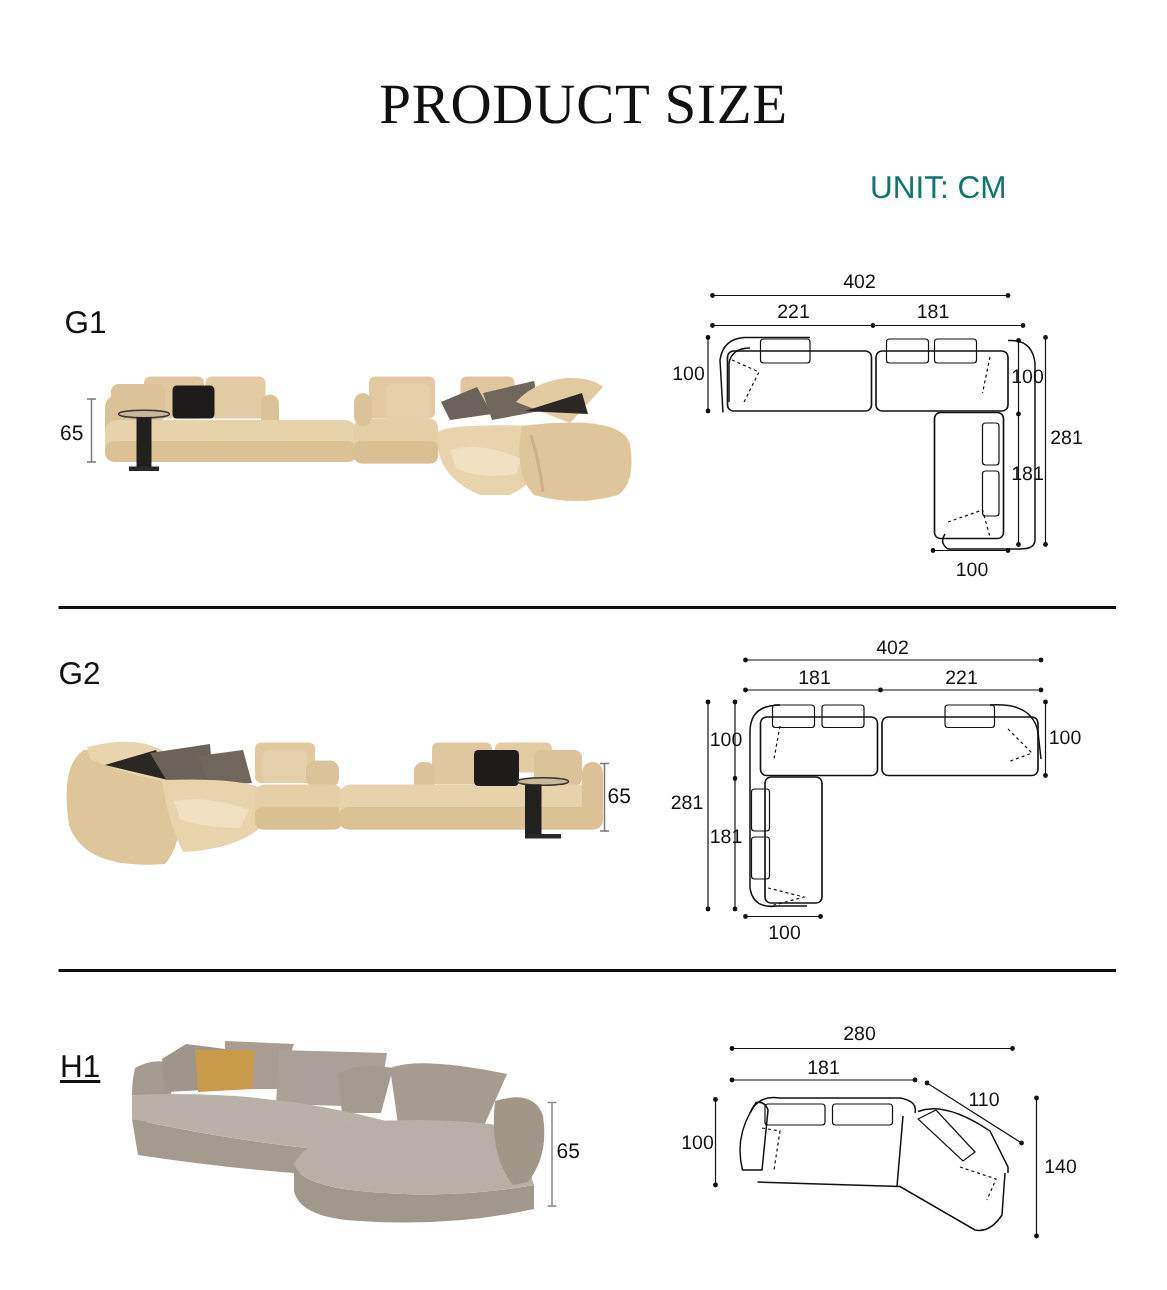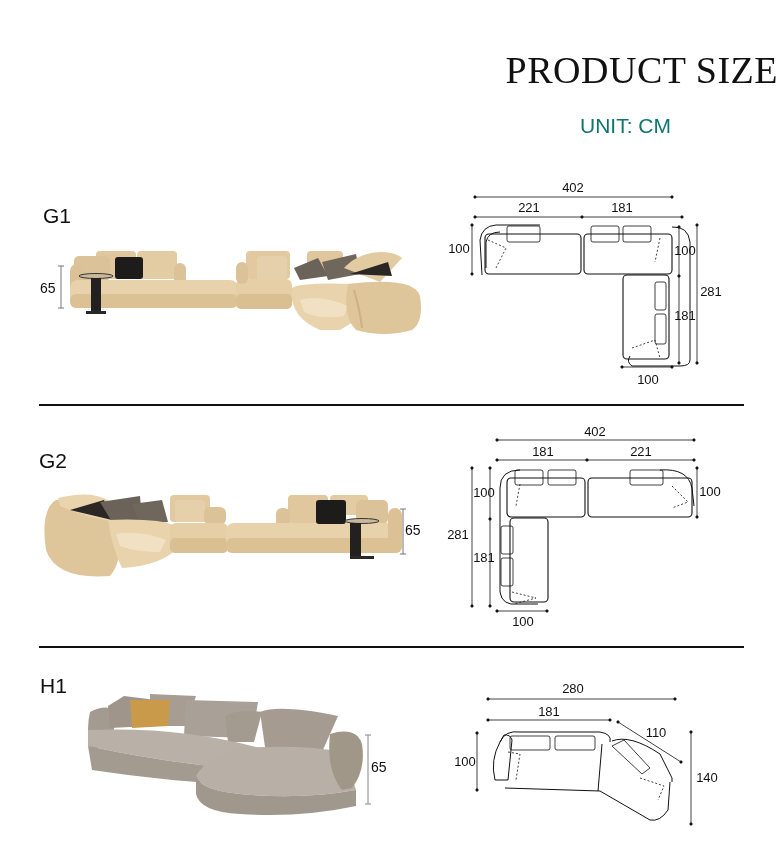--- a/index.html
+++ b/index.html
@@ -1,17 +1,17 @@
 <!DOCTYPE html>
 <html><head>
   <meta charset="utf-8">
   <style>
     html, body { margin: 0; padding: 0; background: #ffffff; }
     body { width: 778px; height: 860px; position: relative; overflow: hidden; font-family: "Liberation Sans", sans-serif; color: #111; }
-    .title { position: absolute; top: 48px; left: 0; width: 778px; text-align: right; font-family: "Liberation Serif", "DejaVu Serif", serif; font-size: 38px; letter-spacing: 0.5px; color: #111; }
+    .title { position: absolute; top: 48px; left: 0; width: 778px; text-align: center; font-family: "Liberation Serif", "DejaVu Serif", serif; font-size: 38px; letter-spacing: 0.5px; color: #111; }
     .unit { position: absolute; top: 114px; left: 580px; font-size: 21px; color: #0f766e; }
     .section { position: absolute; left: 0; width: 778px; }
     .label { position: absolute; font-size: 21px; color: #111; }
     .divider { position: absolute; left: 39px; width: 705px; height: 1.5px; background: #111; }
     .dimtext { font-family: "Liberation Sans", sans-serif; font-size: 13px; fill: #111; }
     svg { position: absolute; overflow: visible; }
   </style>
 </head>
 <body>
 
@@ -117,21 +117,21 @@
     <text class="dimtext" x="685" y="320" text-anchor="middle">181</text>
     <text class="dimtext" x="711" y="296" text-anchor="middle">281</text>
     <text class="dimtext" x="648" y="384" text-anchor="middle">100</text>
   </svg>
   <div class="label" style="top:280px; left:40px; font-size:14px;">65</div>
 </div>
 
 <div class="divider" style="top:404px;"></div>
 
 <div class="section" style="top:0;">
-  <div class="label" style="top:449px; left:39px;">G2</div>
+  <div class="label" style="top:438px; left:39px;">G2</div>
 
   <svg style="left:0; top:0;" width="778" height="660">
 
     <line x1="403" y1="509" x2="403" y2="554" stroke="#777" stroke-width="1"></line>
     <line x1="400" y1="509" x2="406" y2="509" stroke="#777" stroke-width="1"></line>
     <line x1="400" y1="554" x2="406" y2="554" stroke="#777" stroke-width="1"></line>
 
     <path d="M56 500 Q 40 510 46 550 Q 56 580 110 576 Q 124 560 120 520 Q 110 500 56 500 Z" fill="#dfc59a"></path>
     <path d="M58 498 Q 90 490 108 500 L 118 522 Q 86 518 60 506 Z" fill="#e9d4ae"></path>
     <path d="M70 510 L 104 500 L 112 520 Z" fill="#2b2724"></path>
@@ -217,21 +217,21 @@
     <text class="dimtext" x="484" y="562" text-anchor="middle">181</text>
     <text class="dimtext" x="458" y="539" text-anchor="middle">281</text>
     <text class="dimtext" x="523" y="626" text-anchor="middle">100</text>
   </svg>
   <div class="label" style="top:522px; left:405px; font-size:14px;">65</div>
 </div>
 
 <div class="divider" style="top:646px;"></div>
 
 <div class="section" style="top:0;">
-  <div class="label" style="top:674px; left:40px;">H1</div>
+  <div class="label" style="top:700px; left:40px;text-decoration:underline;">H1</div>
 
   <svg style="left:0; top:0;" width="778" height="860">
 
     <line x1="368" y1="735" x2="368" y2="804" stroke="#888" stroke-width="1"></line>
     <line x1="365" y1="735" x2="371" y2="735" stroke="#888" stroke-width="1"></line>
     <line x1="365" y1="804" x2="371" y2="804" stroke="#888" stroke-width="1"></line>
 
     <path d="M90 712 Q 104 704 116 710 L 112 748 L 90 748 Q 86 728 90 712 Z" fill="#a39a90"></path>
 
     <path d="M108 706 L 124 696 L 156 700 L 150 726 L 110 728 Z" fill="#9f958b"></path>

